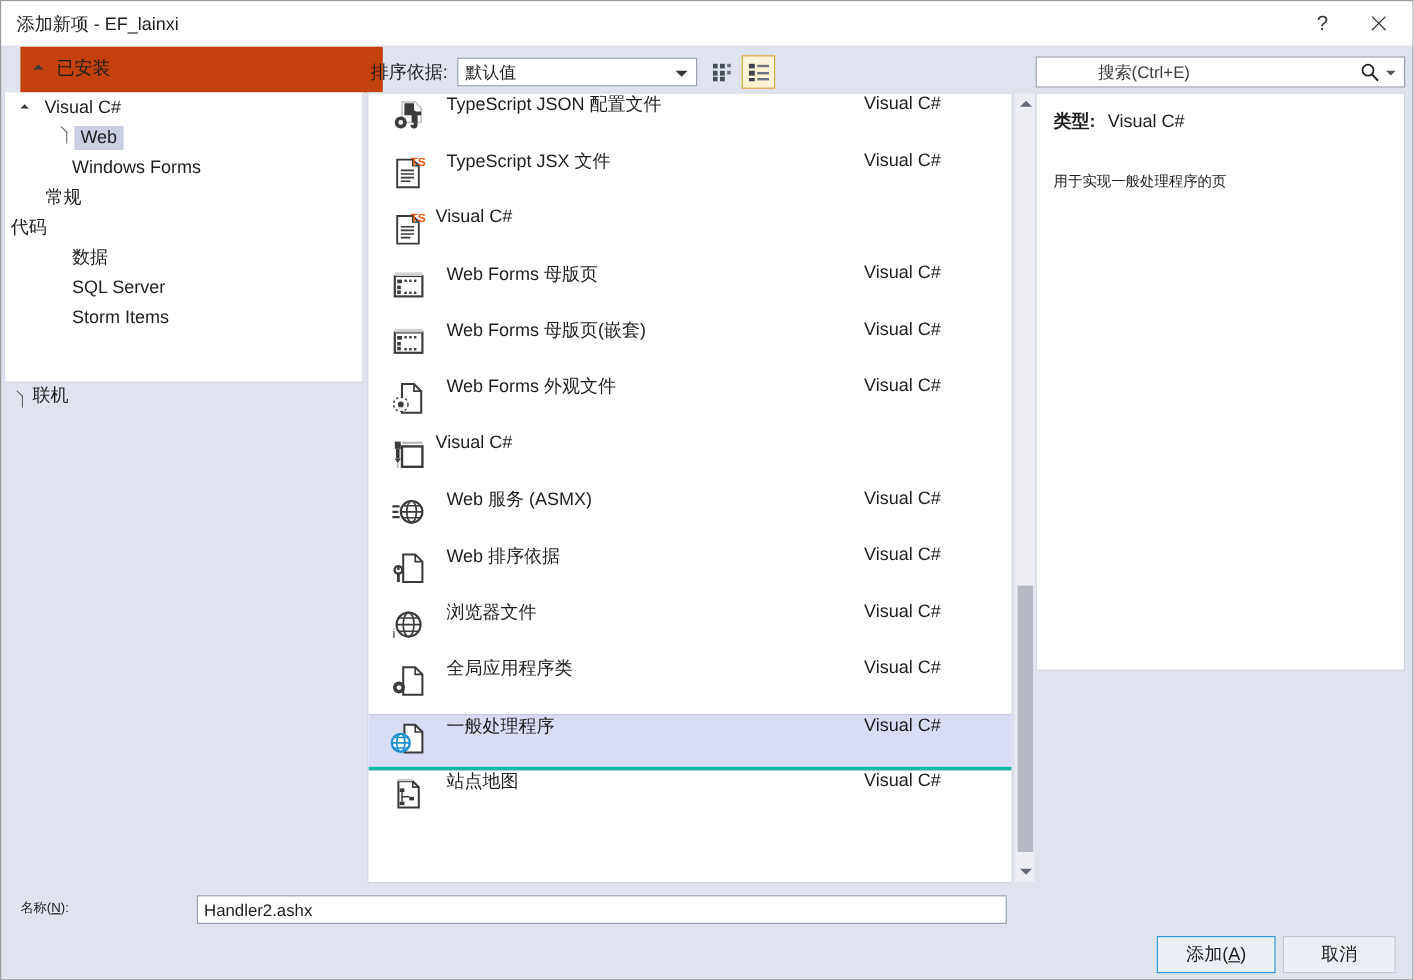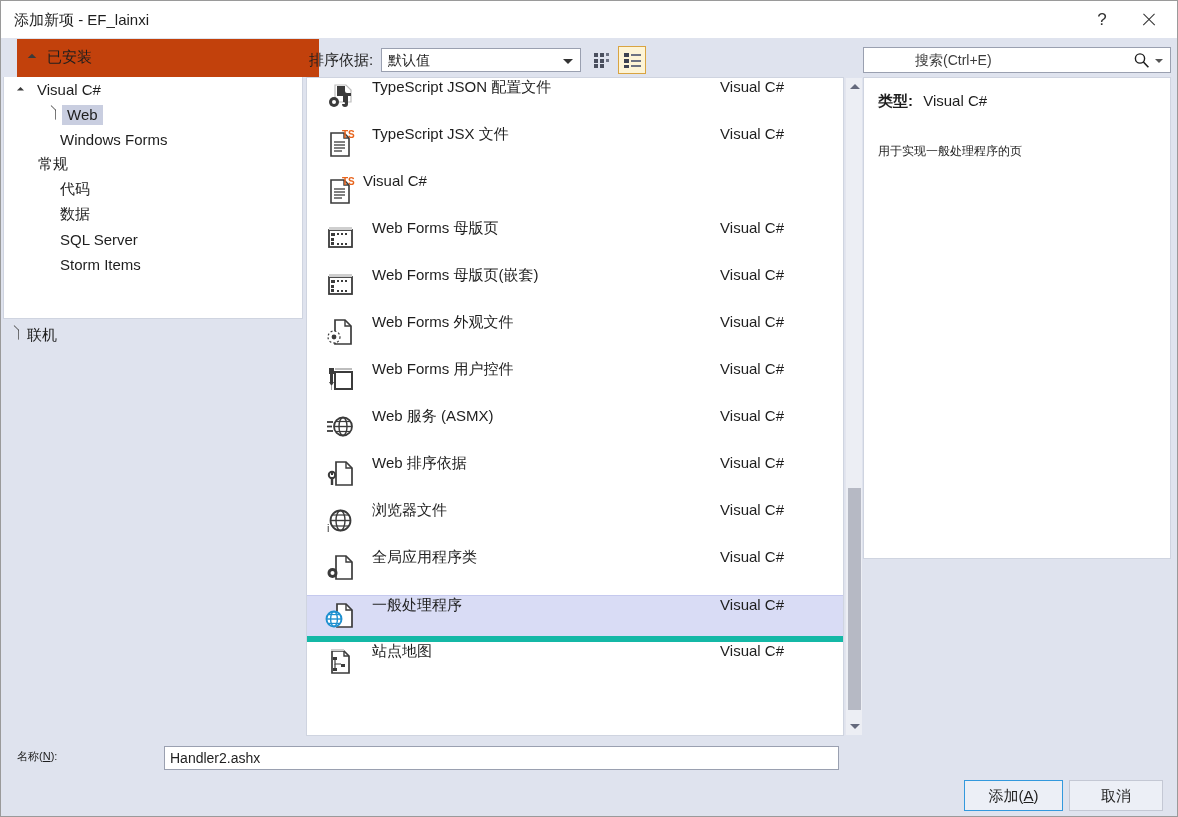--- a/index.html
+++ b/index.html
@@ -143,21 +143,20 @@
   }
   .tree-label.selected {
     background: #c9cee0;
   }
 
   .online-row {
     position: absolute;
     left: 0; top: 319px;
     width: 302px; height: 30px;
     display: flex;
-    align-items: center;
     font-size: 15px;
     color: #1e1e1e;
     cursor: default;
   }
   .online-row .twisty2 {
     position: relative;
     width: 20px; height: 30px;
     flex: 0 0 20px;
     margin-left: 6px;
   }
@@ -270,21 +269,21 @@
     position: relative;
     height: 47px;
     display: flex;
     align-items: flex-start;
     cursor: default;
     box-sizing: border-box;
   }
   .item-row.selected {
     background: #d9dcf5;
     border-top: 1px solid #c5c9ee;
-    border-bottom: 6px solid #14b8a6;
+    border-bottom: 3px solid #14b8a6;
   }
   .item-icon {
     flex: 0 0 46px;
     width: 46px; height: 38px;
     display: flex;
     align-items: center;
     justify-content: center;
     margin-left: 10px;
   }
   .item-name {
@@ -441,21 +440,21 @@
       <span class="twisty collapsed"></span>
       <span class="tree-label selected">Web</span>
     </div>
 
     <div class="tree-node" style="padding-left:51px;">
       <span class="tree-label">Windows Forms</span>
     </div>
     <div class="tree-node" style="padding-left:29px;">
       <span class="tree-label">常规</span>
     </div>
-    <div class="tree-node" style="padding-left:51px;">
+    <div class="tree-node" style="">
       <span class="tree-label">代码</span>
     </div>
     <div class="tree-node" style="padding-left:51px;">
       <span class="tree-label">数据</span>
     </div>
     <div class="tree-node" style="padding-left:51px;">
       <span class="tree-label">SQL Server</span>
     </div>
     <div class="tree-node" style="padding-left:51px;">
       <span class="tree-label">Storm Items</span>
@@ -618,21 +617,20 @@
       <span class="item-icon">
         <svg width="31" height="31" viewBox="0 0 31 31">
           <rect x="10" y="8" width="17" height="17" fill="#ffffff" stroke="#3b3b3b" stroke-width="2"></rect>
           <rect x="10" y="4" width="17" height="2" fill="#bdbdbd"></rect>
           <rect x="4" y="4" width="5" height="6" fill="#3b3b3b"></rect>
           <rect x="5" y="10" width="3" height="8" fill="#3b3b3b"></rect>
           <path d="M4 18 h5 l-2.5 4 z" fill="#3b3b3b"></path>
           <line x1="6.5" y1="22" x2="6.5" y2="26" stroke="#9e9e9e" stroke-width="1"></line>
         </svg>
       </span>
-      <span class="item-name">Web Forms 用户控件</span>
       <span class="item-lang">Visual C#</span>
     </div>
 
     <div class="item-row">
       <span class="item-icon">
         <svg width="31" height="31" viewBox="0 0 31 31">
           <circle cx="18" cy="15.5" r="9" fill="none" stroke="#3b3b3b" stroke-width="1.8"></circle>
           <ellipse cx="18" cy="15.5" rx="4" ry="9" fill="none" stroke="#3b3b3b" stroke-width="1.4"></ellipse>
           <line x1="9" y1="15.5" x2="27" y2="15.5" stroke="#3b3b3b" stroke-width="1.4"></line>
           <line x1="10.5" y1="10.5" x2="25.5" y2="10.5" stroke="#3b3b3b" stroke-width="1.2"></line>

